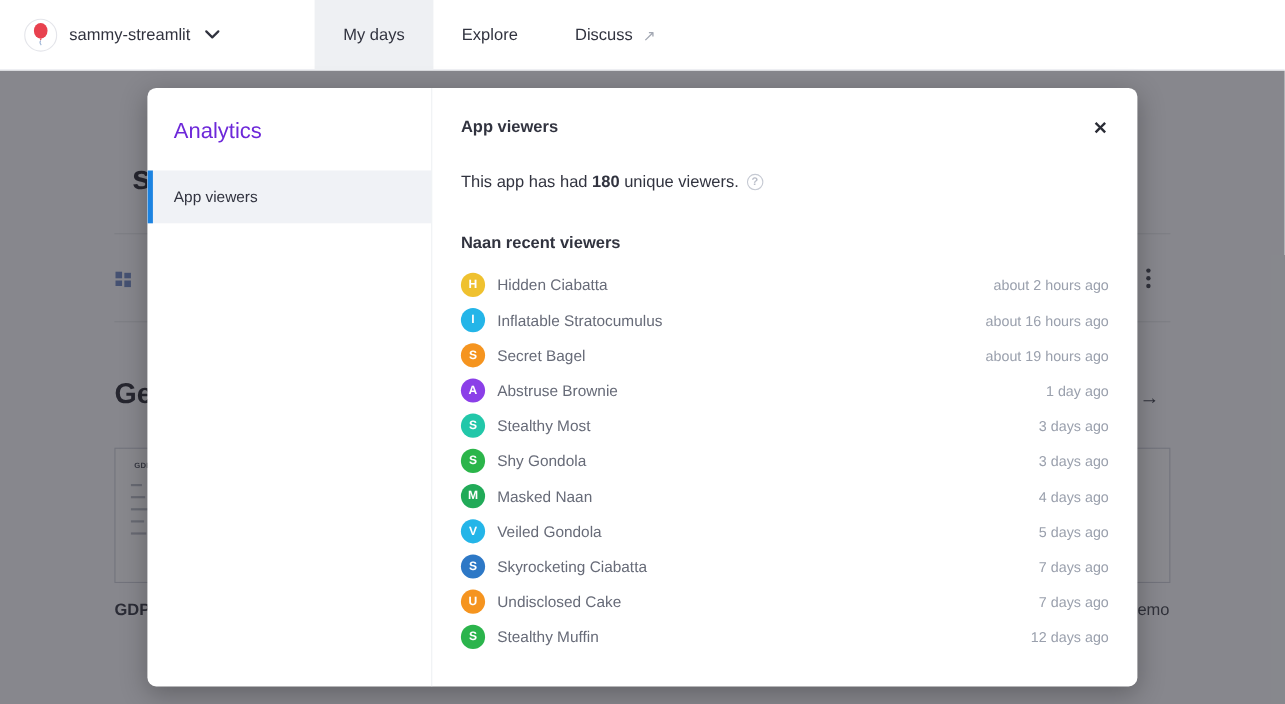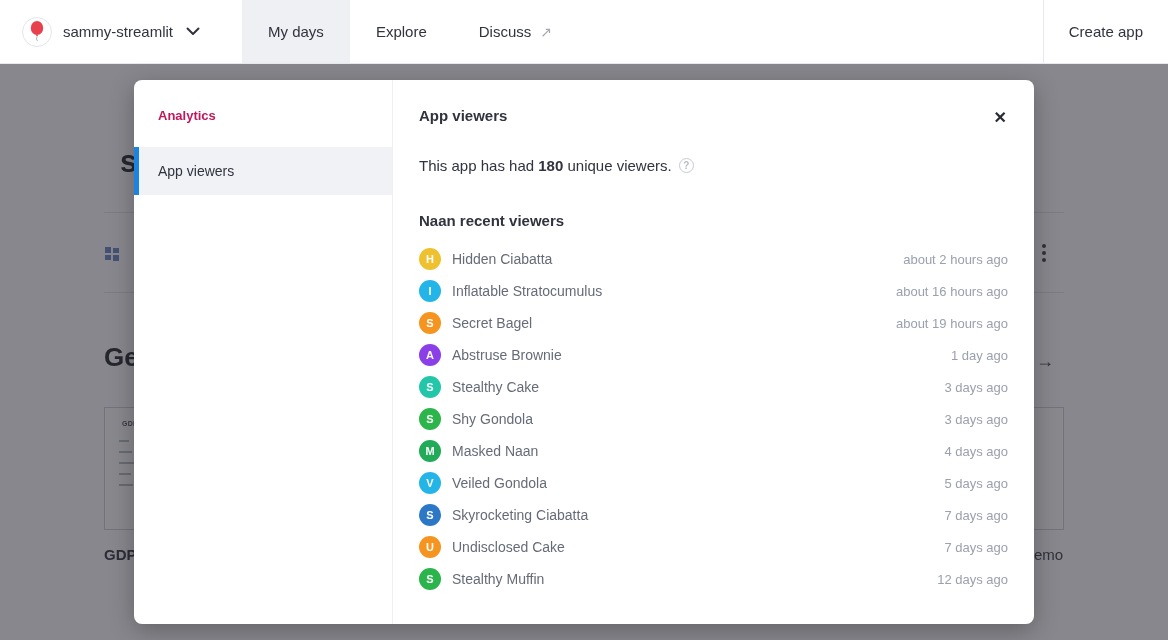--- a/index.html
+++ b/index.html
@@ -7,20 +7,21 @@
   body {
     width:1168px; height:640px; position:relative; overflow:hidden;
     font-family:"Liberation Sans", sans-serif; background:#fff; color:#31333f;
   }
 
   
   .nav {
     position:absolute; top:0; left:0; width:1168px; height:64px;
     background:#fff; display:flex; align-items:stretch; z-index:3;
     border-bottom:1px solid #e7e9ee;
+    gap:44px;
   }
   .brand { display:flex; align-items:center; gap:11px; padding:0 20px 0 22px; cursor:pointer; }
   .logo-circle {
     width:30px; height:30px; border-radius:50%; background:#fff;
     border:1px solid #e4e5ea; display:flex; align-items:center; justify-content:center;
   }
   .account-name { font-size:15px; color:#31333f; }
   .chevron { display:flex; align-items:center; margin-left:2px; }
   .tabs { display:flex; margin-left:22px; }
   .tab {
@@ -62,21 +63,21 @@
   
   .overlay { position:absolute; top:64px; left:0; width:1168px; height:576px; background:rgba(38,39,48,0.55); z-index:2; }
 
   
   .modal {
     position:absolute; left:134px; top:80px; width:900px; height:544px;
     background:#fff; border-radius:8px; z-index:4; display:flex; overflow:hidden;
     box-shadow:0 6px 24px rgba(0,0,0,0.28);
   }
   .modal-sidebar { width:259px; flex-shrink:0; border-right:1px solid #eef0f3; }
-  .sidebar-title { margin:28px 0 0 24px; font-size:13px; font-weight:700; color:#be185d; }
+  .sidebar-title { margin:28px 0 0 24px; font-size:20px; font-weight:400; color:#6d28d9; }
   .sidebar-item {
     margin-top:24px; height:48px; display:flex; align-items:center;
     font-size:14px; color:#31333f; padding-left:24px; cursor:pointer;
   }
   .sidebar-item.active { background:#f0f2f6; border-left:5px solid #1c83e1; padding-left:19px; }
 
   .modal-main { flex:1; position:relative; padding:27px 26px 0 26px; }
   .modal-title { font-size:15px; font-weight:700; color:#31333f; }
   .close-btn {
     position:absolute; top:30px; right:27px; font-size:16px; font-weight:700;
@@ -159,21 +160,20 @@
   </div>
       <div class="tab">
     <span>Explore</span>
 
   </div>
       <div class="tab">
     <span>Discuss</span>
     <span class="ext-arrow">↗</span>
   </div>
     </div>
-  <div class="create-app">Create app</div>
 </div>
 
 <div class="modal">
   <div class="modal-sidebar">
     <div class="sidebar-title">Analytics</div>
     <div class="sidebar-item active">App viewers</div>
   </div>
   <div class="modal-main">
     <div class="modal-title">App viewers</div>
     <div class="close-btn">✕</div>
@@ -200,21 +200,21 @@
     <span class="viewer-name">Secret Bagel</span>
     <span class="viewer-time">about 19 hours ago</span>
   </div>
         <div class="viewer-row">
     <span class="avatar" style="background: rgb(139, 63, 232);">A</span>
     <span class="viewer-name">Abstruse Brownie</span>
     <span class="viewer-time">1 day ago</span>
   </div>
         <div class="viewer-row">
     <span class="avatar" style="background: rgb(34, 199, 169);">S</span>
-    <span class="viewer-name">Stealthy Cake</span>
+    <span class="viewer-name">Stealthy Most</span>
     <span class="viewer-time">3 days ago</span>
   </div>
         <div class="viewer-row">
     <span class="avatar" style="background: rgb(43, 181, 74);">S</span>
     <span class="viewer-name">Shy Gondola</span>
     <span class="viewer-time">3 days ago</span>
   </div>
         <div class="viewer-row">
     <span class="avatar" style="background: rgb(33, 170, 88);">M</span>
     <span class="viewer-name">Masked Naan</span>

